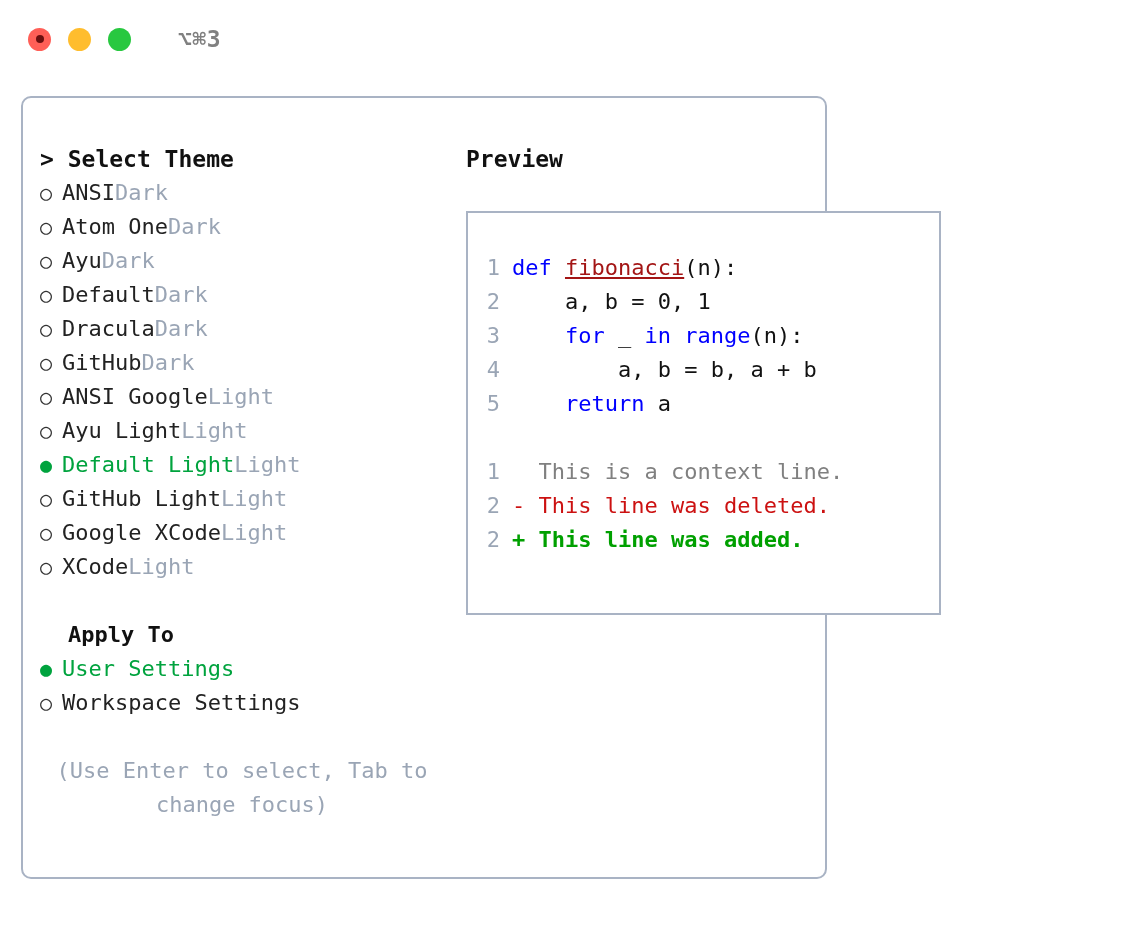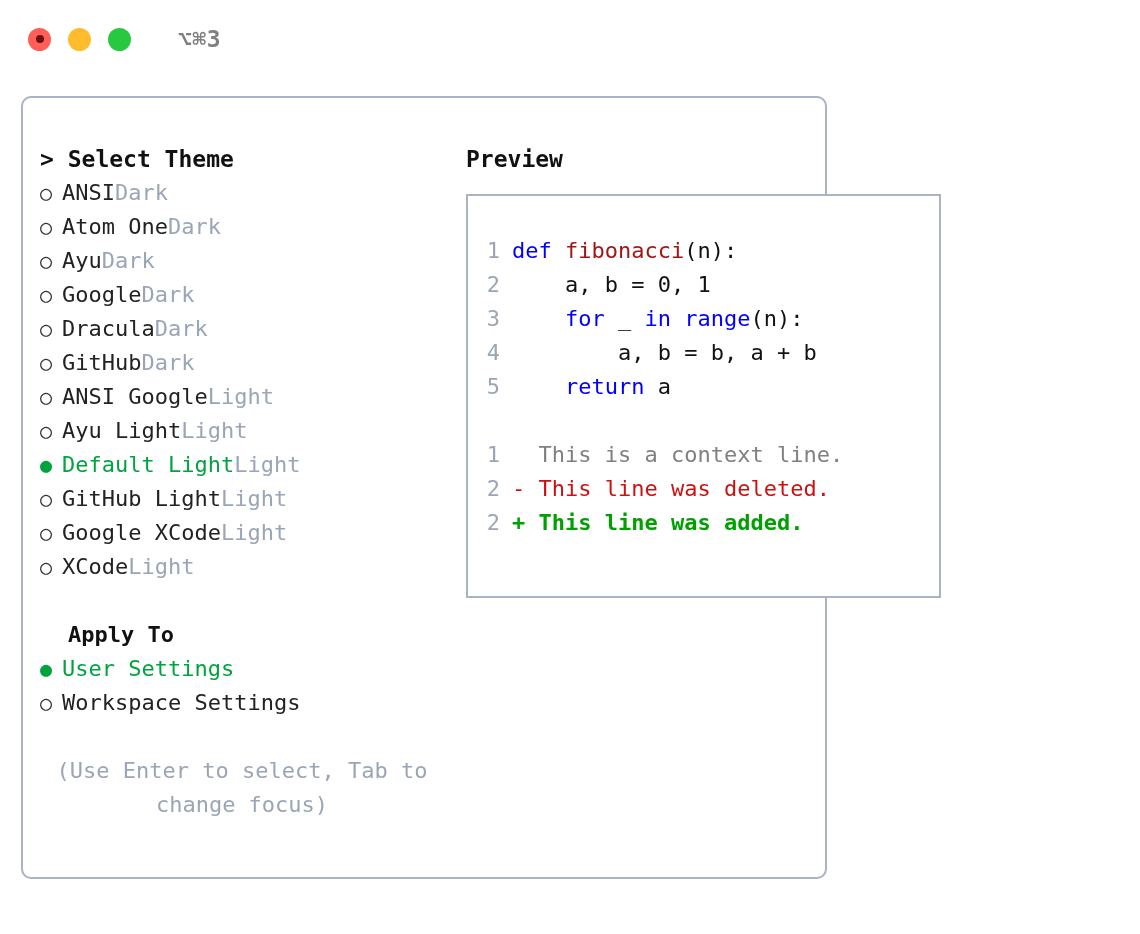--- a/index.html
+++ b/index.html
@@ -142,21 +142,21 @@
   .right-pane {
     flex: 1;
     padding-left: 22px;
     box-sizing: border-box;
   }
   .preview-title {
     font-size: 23px;
     font-weight: bold;
     color: #111111;
     line-height: 34px;
-    margin-bottom: 18px;
+    margin-bottom: 35px;
   }
   .preview-box {
     width: 475px;
     height: 404px;
     box-sizing: border-box;
     border: 2px solid #a9b3c4;
     background: #ffffff;
     padding: 38px 0 0 0;
   }
   .code-line {
@@ -168,21 +168,21 @@
   .ln {
     width: 44px;
     flex: 0 0 44px;
     text-align: right;
     color: #9aa5b5;
     padding-right: 12px;
     box-sizing: border-box;
   }
   .code-text { color: #111111; }
   .tok-kw   { color: #0000ff; }
-  .tok-fn   { color: #a31515; }
+  .tok-fn   { color: #a31515; text-decoration: underline; }
   .tok-plain{ color: #111111; }
   .blank-line { height: 34px; }
   .diff-ctx { color: #808080; }
   .diff-del { color: #cc1111; }
   .diff-add { color: #00a000; font-weight: bold; }
 </style>
 </head>
 <body>
 
 <div class="window">
@@ -218,21 +218,21 @@
           </div>
 
           <div class="opt-row">
             <span class="bullet">○</span>
             <span class="opt-label">Ayu</span>
             <span class="opt-badge">Dark</span>
           </div>
 
           <div class="opt-row">
             <span class="bullet">○</span>
-            <span class="opt-label">Google</span>
+            <span class="opt-label">Default</span>
             <span class="opt-badge">Dark</span>
           </div>
 
           <div class="opt-row">
             <span class="bullet">○</span>
             <span class="opt-label">Dracula</span>
             <span class="opt-badge">Dark</span>
           </div>
 
           <div class="opt-row">

